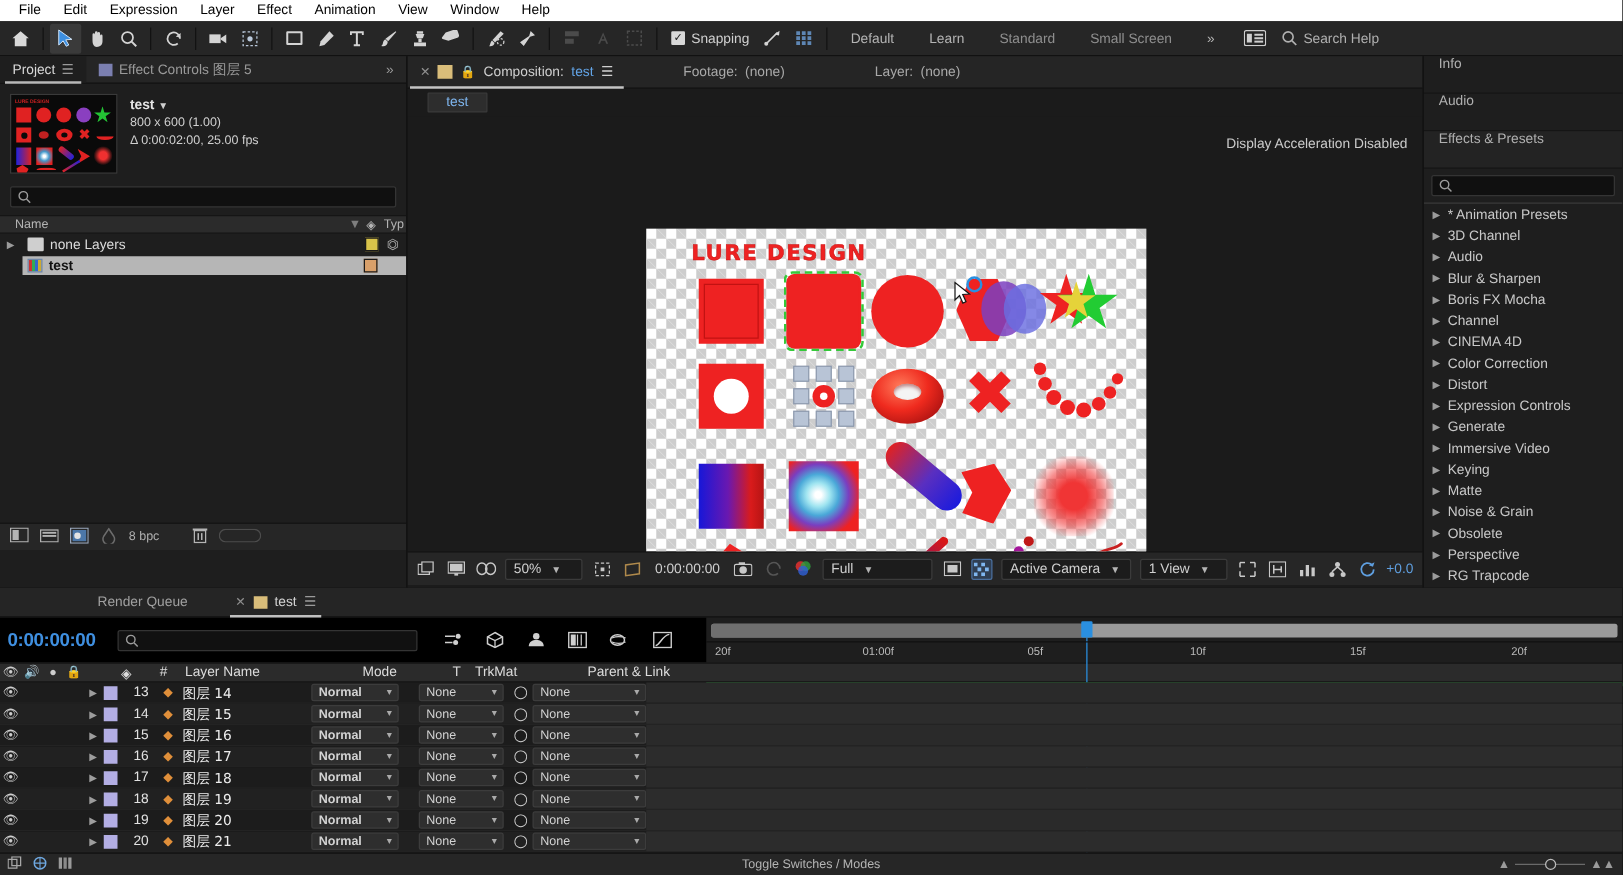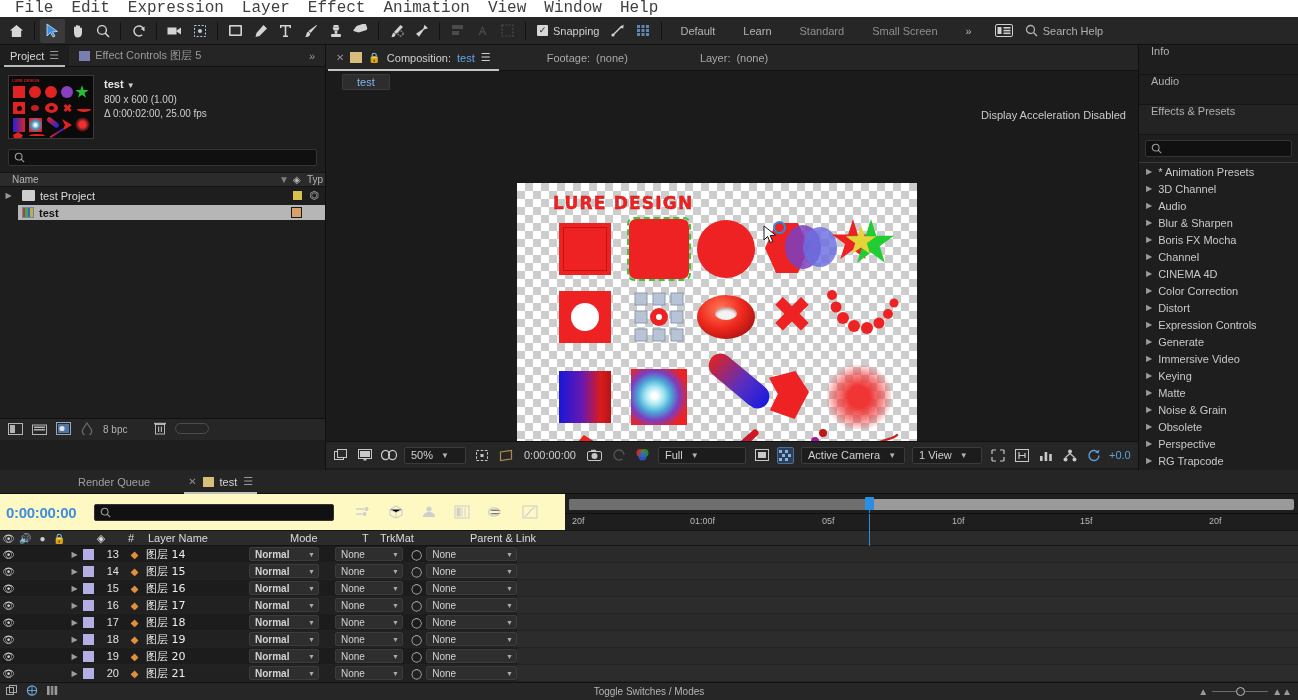--- a/index.html
+++ b/index.html
@@ -13,23 +13,22 @@
   }
   .app { position: relative; width: 1298px; height: 700px; }
 
   
   .menubar {
     position: absolute; top: 0; left: 0; width: 1298px; height: 17px;
     background: #ffffff; display: flex; align-items: center;
     padding-left: 6px; gap: 0;
   }
   .menubar .mi {
-    color: #404040; font-size: 16px; padding: 1px 9px; line-height: 15px;
+    color: #000000; font-size: 11px; padding: 1px 9px; line-height: 15px;
     white-space: nowrap;
-    font-family: Liberation Mono, monospace;
   }
 
   
   .toolbar {
     position: absolute; top: 17px; left: 0; width: 1298px; height: 28px;
     background: #262626; border-bottom: 1px solid #111;
     display: flex; align-items: center; padding-left: 4px;
   }
   .tool {
     width: 25px; height: 24px; display: flex; align-items: center;
@@ -185,21 +184,21 @@
     border-radius: 2px; display: flex; align-items: center; padding: 0 5px; gap: 4px;
   }
   .fx-list { border-top: 1px solid #3a3a3a; overflow: hidden; }
   .fx-row {
     display: flex; align-items: center; gap: 6px; height: 17px; padding-left: 7px;
     font-size: 11px; color: #c9c9c9;
   }
   .fx-row .tw { font-size: 8px; color: #9b9b9b; }
 
   
-  #timelinePanel { left: 0; top: 470px; width: 1298px; height: 230px; background: #fef9c3; }
+  #timelinePanel { left: 0; top: 470px; width: 1298px; height: 230px; background: #000000; }
   .tl-tabs { height: 24px; background: #252525; display: flex; align-items: stretch;
     border-bottom: 1px solid #111; }
   .tl-tab { display: flex; align-items: center; gap: 6px; padding: 0 12px;
     font-size: 11px; color: #a0a0a0; position: relative; }
   .tl-tab.active { color: #d4d4d4; }
   .tl-tab.active::after { content:""; position:absolute; left:8px; right:8px;
     bottom:-1px; height:2px; background:#c0c0c0; }
   .tl-upper { display: flex; height: 36px; }
   .tl-left-upper { width: 565px; display: flex; align-items: center; gap: 6px;
     padding: 0 6px; position: relative; }
@@ -517,21 +516,21 @@
         <span>Name</span>
         <span class="sortarrow">▼</span>
         <span style="width:14px;display:inline-block">◈</span>
         <span style="width:18px">Typ</span>
       </div>
 
       <div class="proj-row">
         <span class="twisty">▶</span>
         <div class="rowfill">
           <span class="folder-ico"></span>
-          <span>test Project</span>
+          <span>none Layers</span>
           <span style="margin-left:auto;display:flex;gap:6px;align-items:center;padding-right:6px">
             <i class="swatch" style="background:#d8c34a"></i>
             <span style="color:#a9a9a9">⏣</span>
           </span>
         </div>
       </div>
       <div class="proj-row sel">
         <span class="twisty"></span>
         <div class="rowfill">
           <span class="comp-ico"></span>

